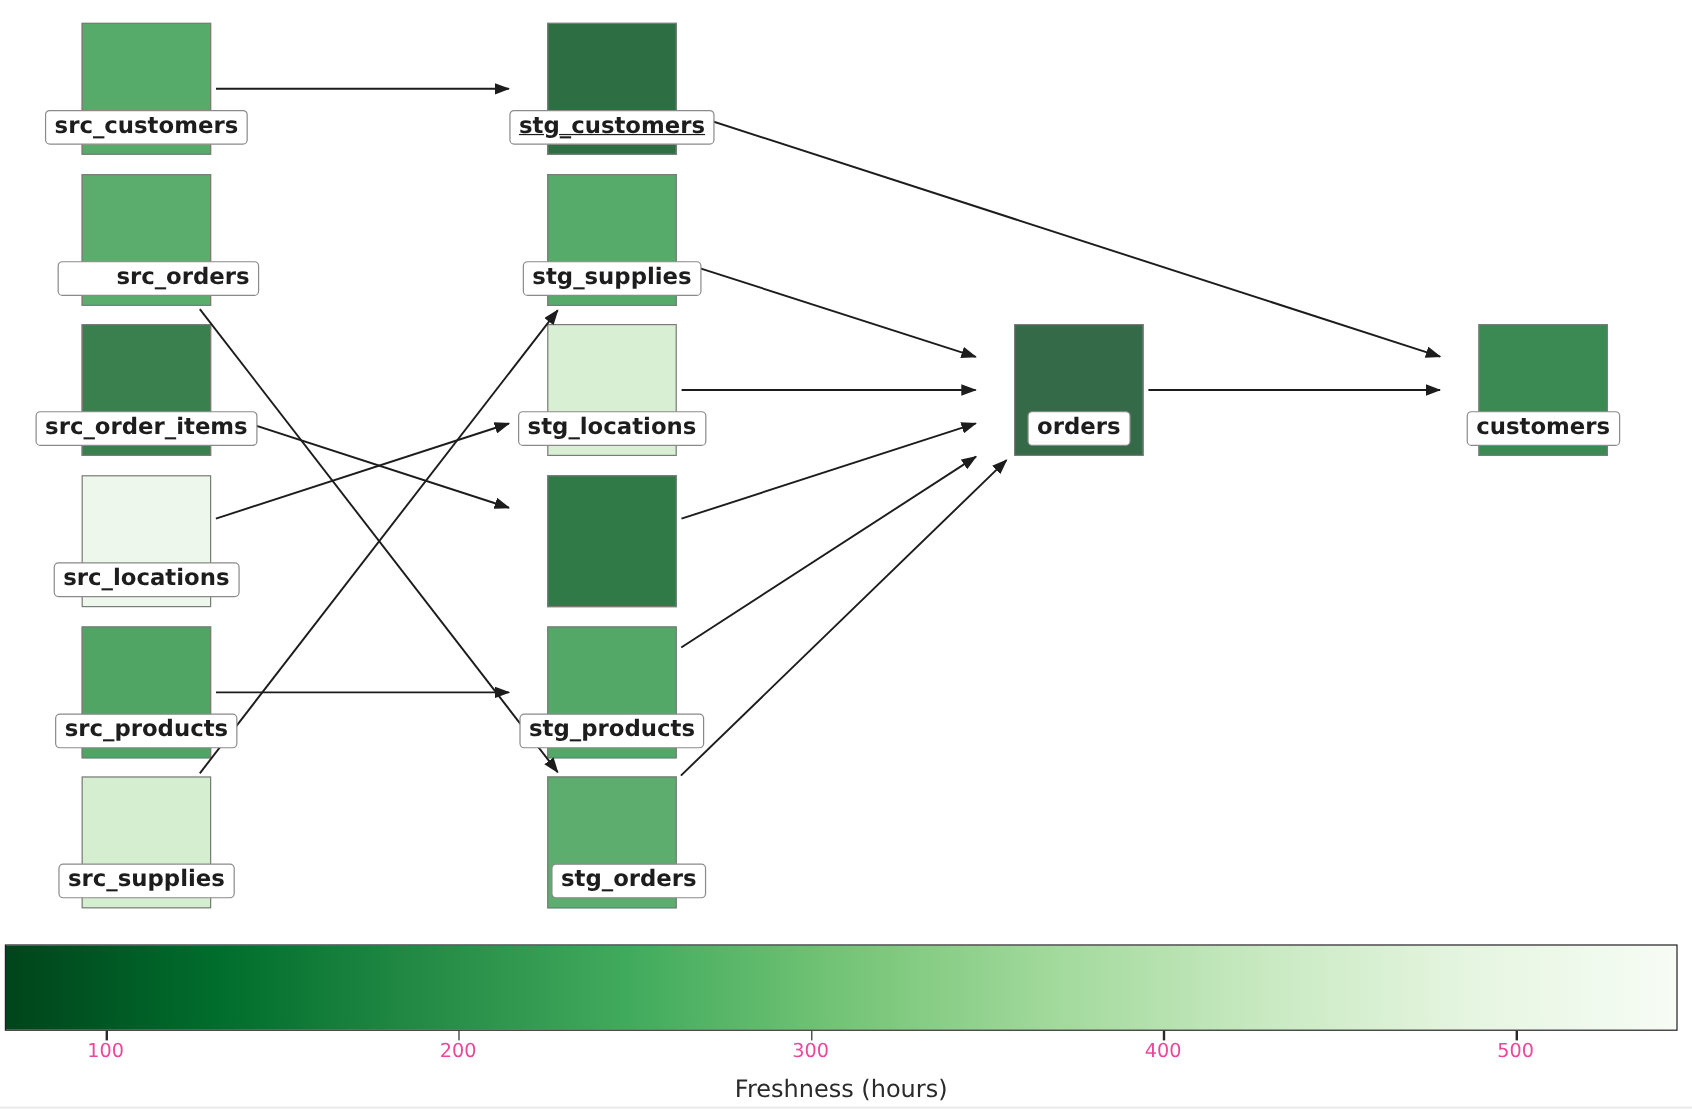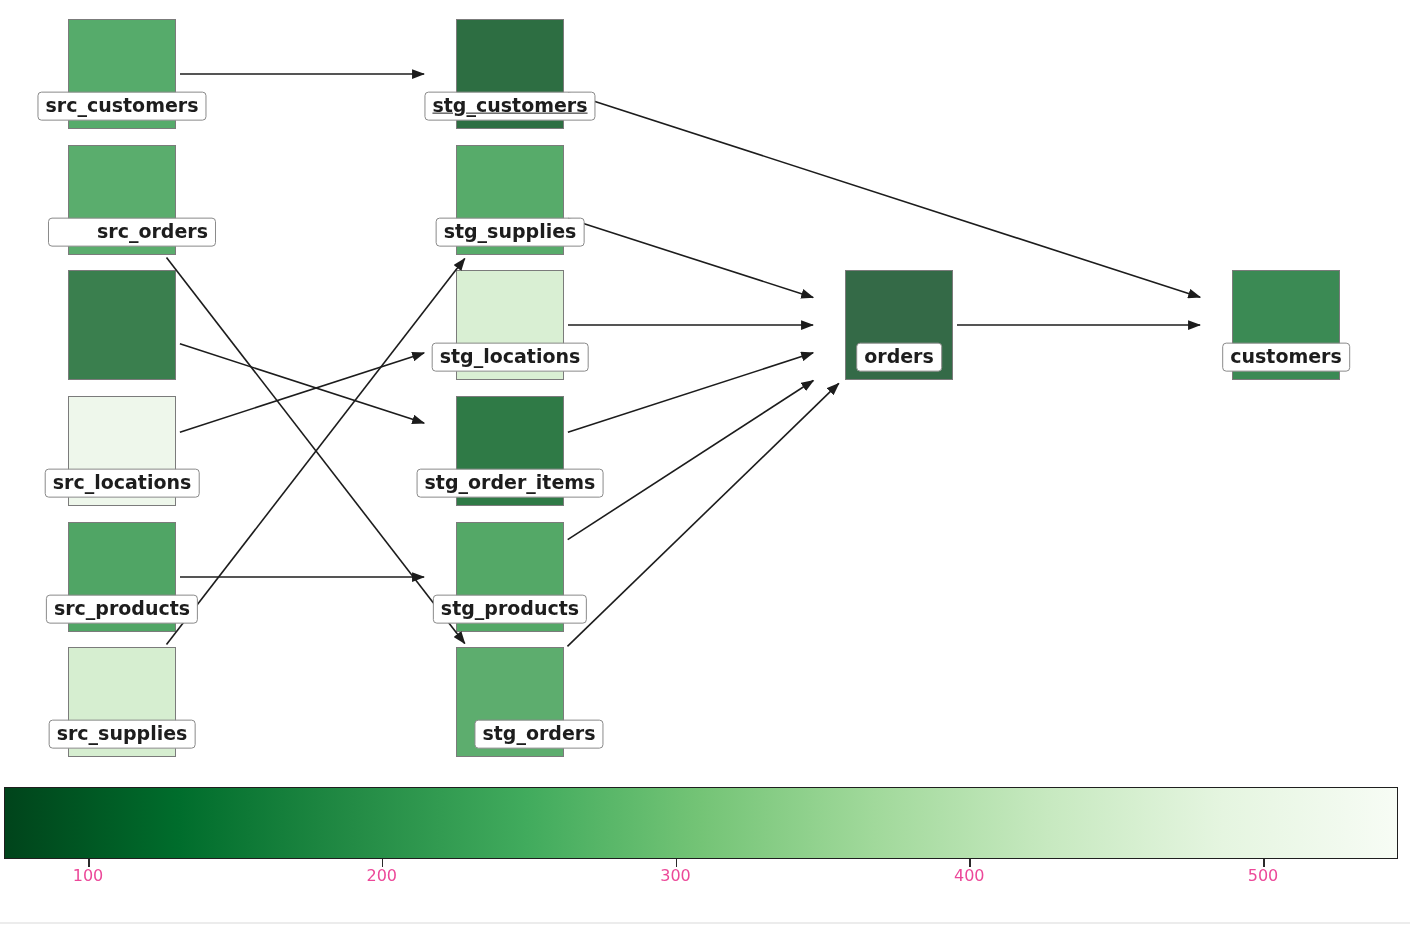--- a/index.html
+++ b/index.html
@@ -65,41 +65,42 @@
       <div class="cb-tick-label" style="left: 88px;">100</div>
       <div class="cb-tick" style="left: 381.75px;"></div>
       <div class="cb-tick-label" style="left: 381.75px;">200</div>
       <div class="cb-tick" style="left: 675.5px;"></div>
       <div class="cb-tick-label" style="left: 675.5px;">300</div>
       <div class="cb-tick" style="left: 969.25px;"></div>
       <div class="cb-tick-label" style="left: 969.25px;">400</div>
       <div class="cb-tick" style="left: 1263px;"></div>
       <div class="cb-tick-label" style="left: 1263px; text-align: right;">500</div>
     </div>
+  <div class="cb-axis-label">Freshness (hours)</div>
   <div class="bottom-line"></div>
 <div class="node-square" style="left: 68px; top: 19px; background: rgb(86, 171, 107);"></div>
     <div class="node-square" style="left: 68px; top: 145px; background: rgb(90, 173, 109);"></div>
     <div class="node-square" style="left: 68px; top: 270px; background: rgb(58, 127, 78);"></div>
     <div class="node-square" style="left: 68px; top: 396px; background: rgb(238, 247, 235);"></div>
     <div class="node-square" style="left: 68px; top: 522px; background: rgb(80, 165, 101);"></div>
     <div class="node-square" style="left: 68px; top: 647px; background: rgb(214, 238, 208);"></div>
     <div class="node-square" style="left: 456px; top: 19px; background: rgb(45, 110, 66);"></div>
     <div class="node-square" style="left: 456px; top: 145px; background: rgb(87, 171, 106);"></div>
     <div class="node-square" style="left: 456px; top: 270px; background: rgb(217, 239, 211);"></div>
     <div class="node-square" style="left: 456px; top: 396px; background: rgb(47, 122, 70);"></div>
     <div class="node-square" style="left: 456px; top: 522px; background: rgb(84, 168, 103);"></div>
     <div class="node-square" style="left: 456px; top: 647px; background: rgb(93, 173, 110);"></div>
     <div class="node-square" style="left: 845px; top: 270px; background: rgb(52, 106, 71);"></div>
     <div class="node-square" style="left: 1232px; top: 270px; background: rgb(59, 138, 84);"></div>
     <div class="node-label" style="left: 122px; top: 74px;">src_customers</div>
     <div class="node-label" style="left: 132px; top: 200px; padding-left: 48px;">src_orders</div>
+    <div class="node-label" style="left: 122px; top: 325px;">src_order_items</div>
     <div class="node-label" style="left: 122px; top: 451px;">src_locations</div>
     <div class="node-label" style="left: 122px; top: 577px;">src_products</div>
     <div class="node-label" style="left: 122px; top: 702px;">src_supplies</div>
     <div class="node-label" style="left: 510px; top: 74px; text-decoration: underline;">stg_customers</div>
     <div class="node-label" style="left: 510px; top: 200px;">stg_supplies</div>
     <div class="node-label" style="left: 510px; top: 325px;">stg_locations</div>
-    <div class="node-label" style="left: 510px; top: 451px;">stg_order_items</div>
     <div class="node-label" style="left: 510px; top: 577px;">stg_products</div>
-    <div class="node-label" style="left: 539px; top: 702px;">stg_orders</div>
+    <div class="node-label" style="left: 524px; top: 702px;">stg_orders</div>
     <div class="node-label" style="left: 899px; top: 325px;">orders</div>
     <div class="node-label" style="left: 1286px; top: 325px;">customers</div>
   </div>
 
 </body></html>

